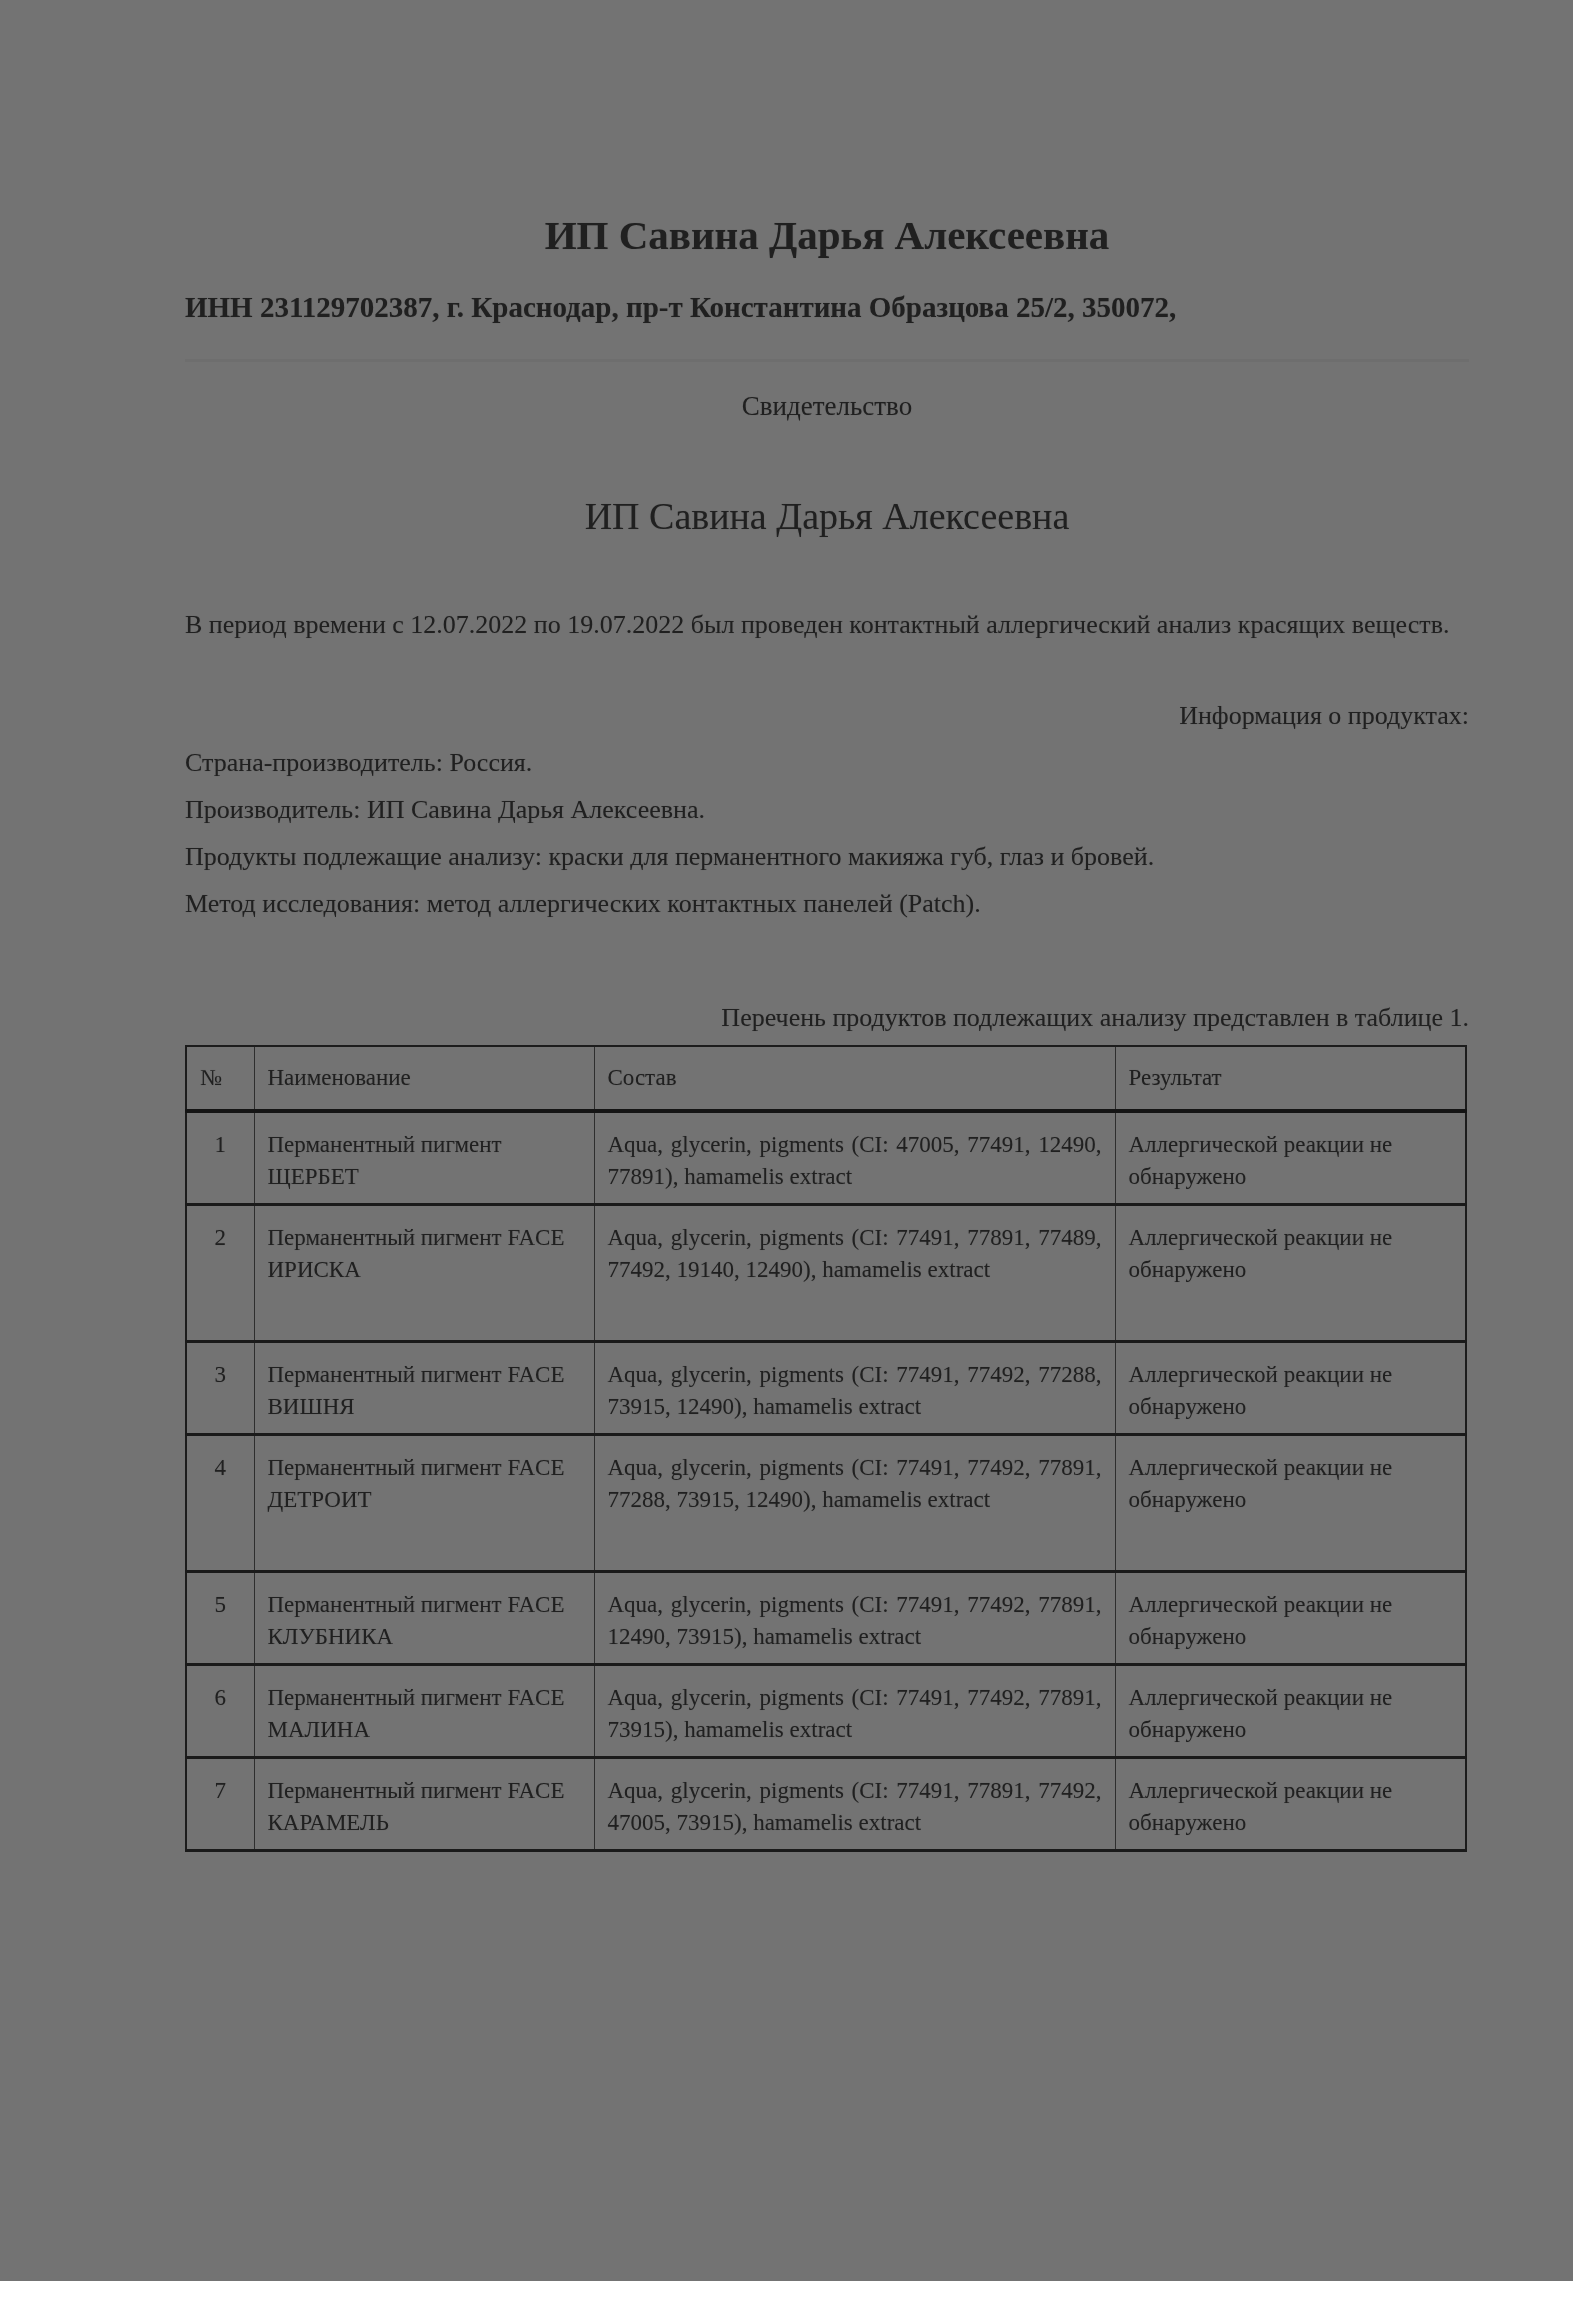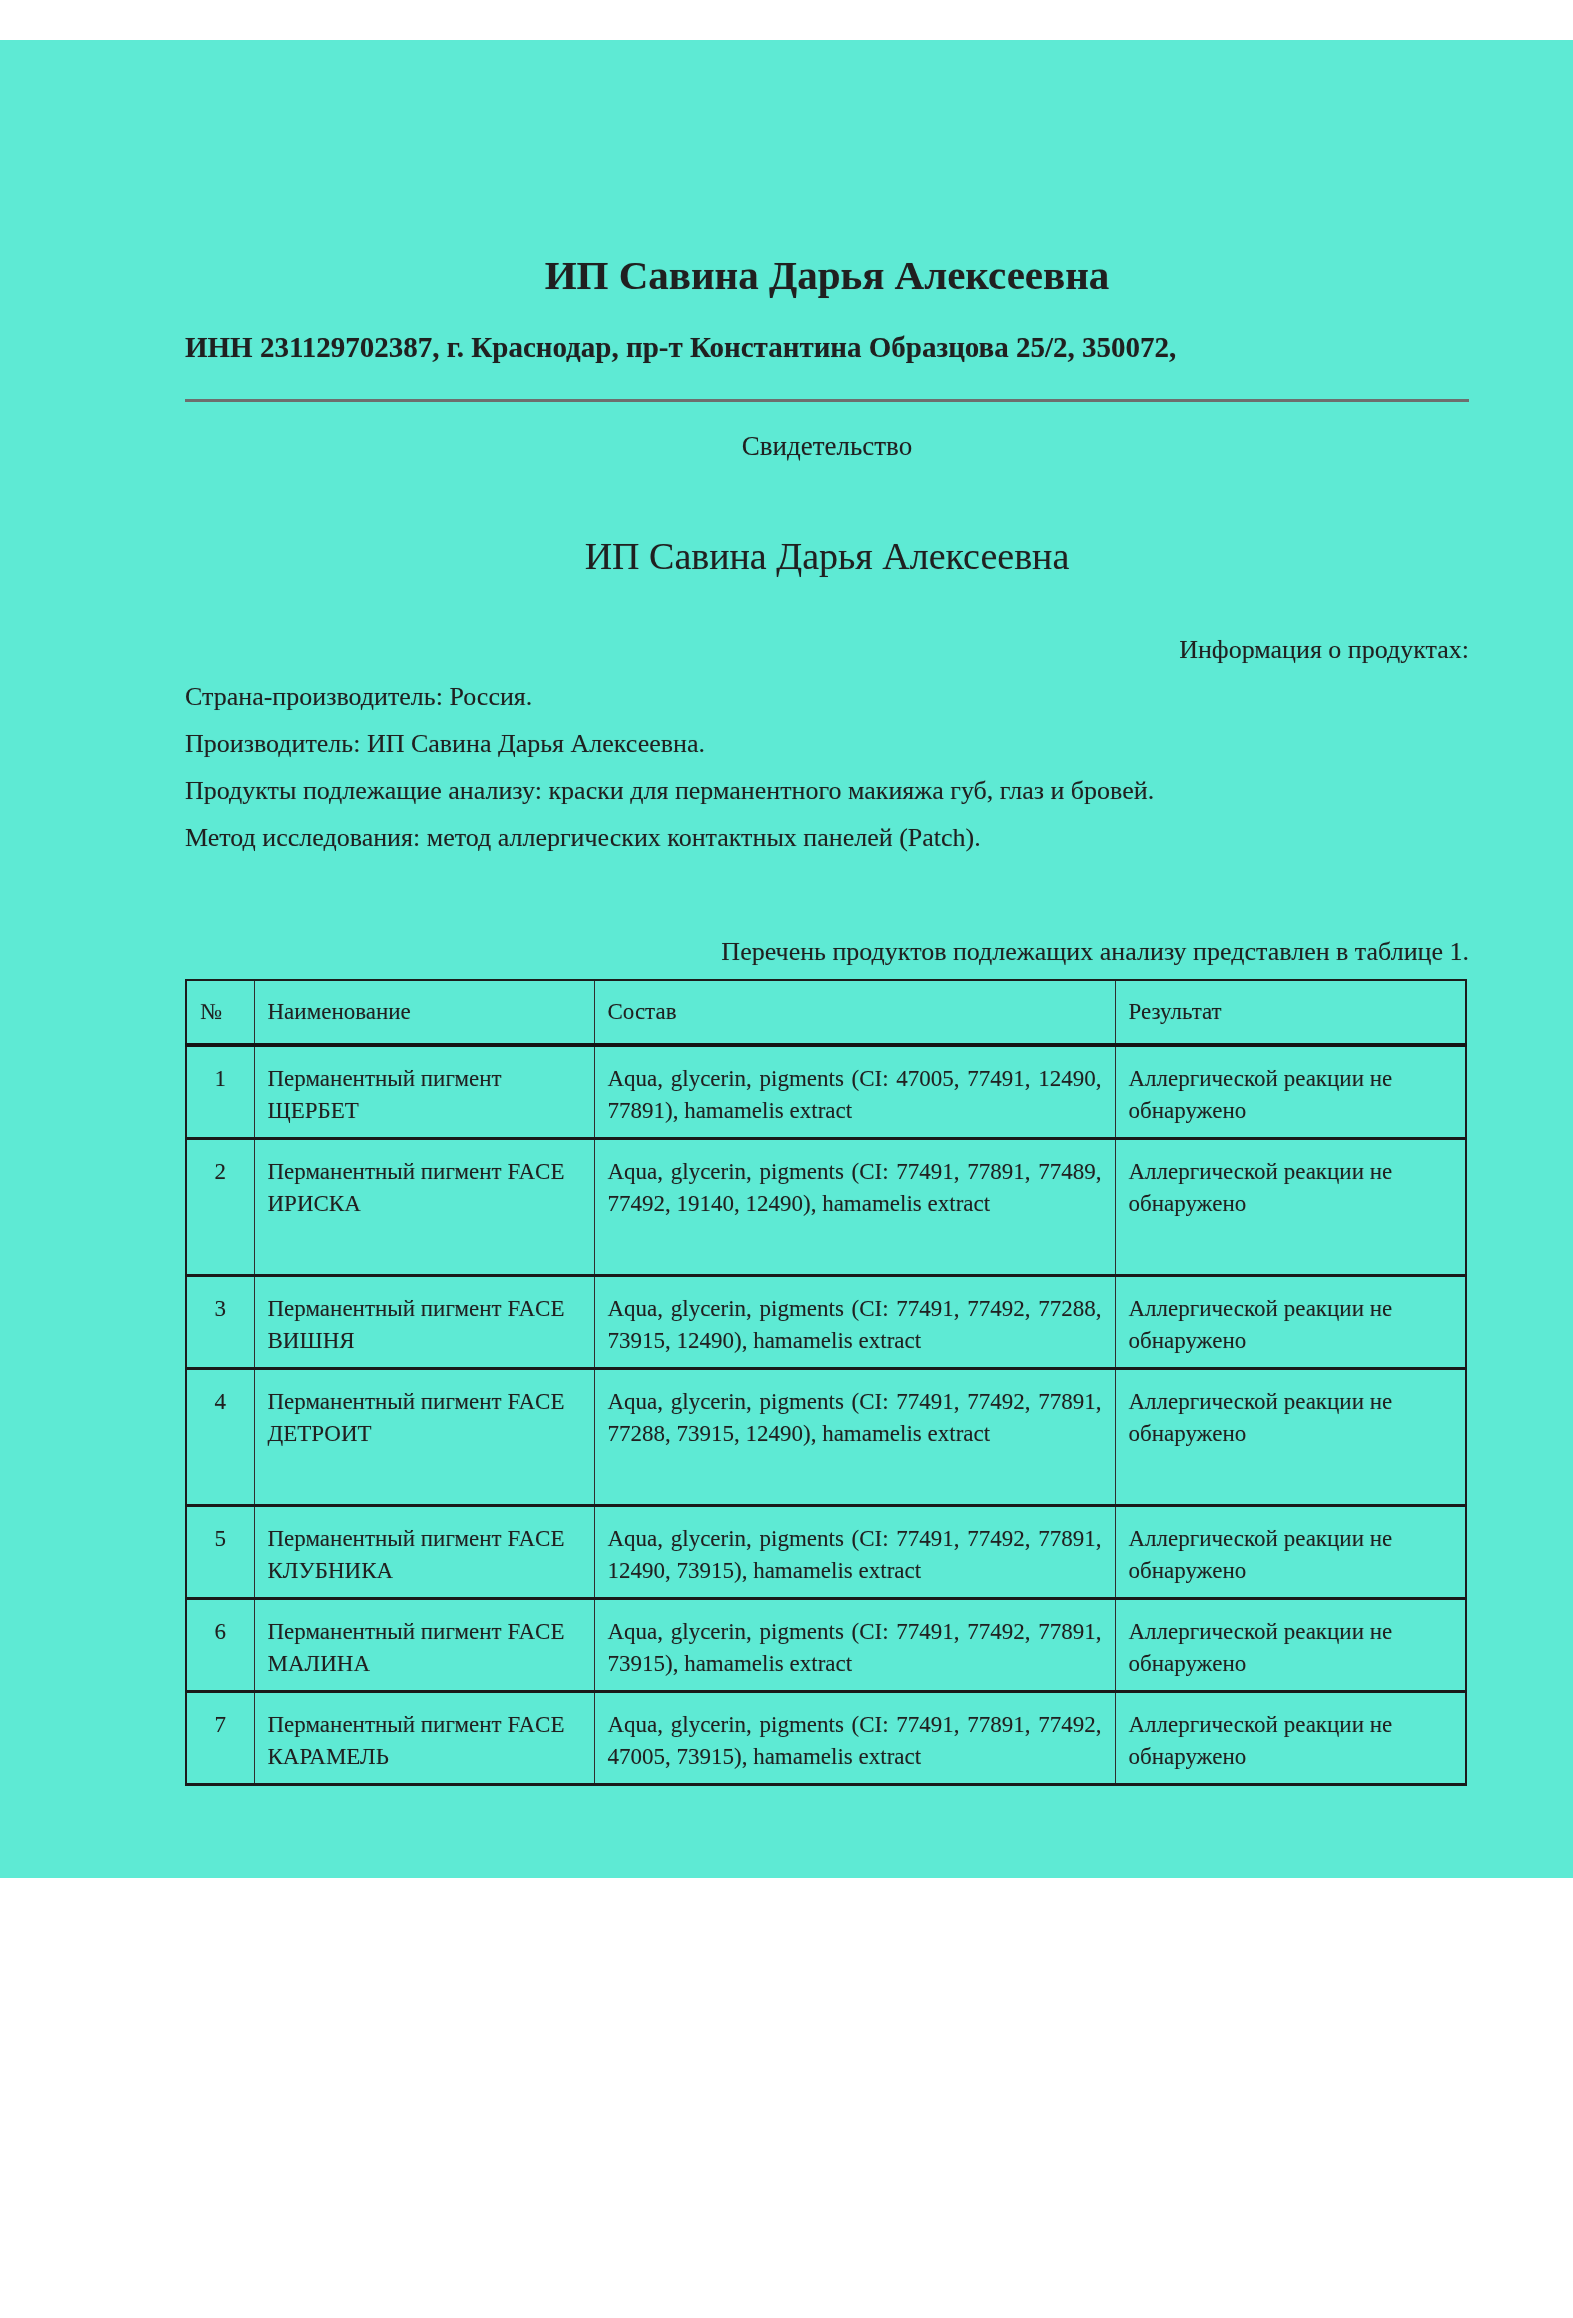--- a/index.html
+++ b/index.html
@@ -1,27 +1,26 @@
 <!DOCTYPE html>
 <html lang="ru" style="font-size:8px"><head>
 <meta charset="utf-8">
 <style>
   html, body { margin: 0; padding: 0; background: #ffffff; }
 
   .page {
     position: relative;
     width: 1573px;
-    height: 1838px;
-    background: #5eead4;
+    height: 2281px;
+    background: #737373;
     overflow: hidden;
     font-family: "Liberation Serif", "DejaVu Serif", serif;
     color: #202020;
     text-shadow: 0 0 1px rgba(40,40,40,0.22); 
     box-sizing: border-box;
-    margin-top: 40px;
   }
 
   .content {
     padding: 211px 104px 0 185px; 
     box-sizing: border-box;
   }
 
   .company-name {
     font-size: 41px;
     font-weight: bold;
@@ -124,20 +123,21 @@
     <div class="contacts">
       <div>ИНН 231129702387, г. Краснодар, пр-т Константина Образцова 25/2, 350072,</div>
     </div>
 
     <div class="rule"></div>
 
     <div class="cert-label">Свидетельство</div>
 
     <h1 class="doc-title">ИП Савина Дарья Алексеевна</h1>
 
+    <p class="para intro-para">В период времени с 12.07.2022 по 19.07.2022 был проведен контактный аллергический анализ красящих веществ.</p>
 
     <p class="para info-heading">Информация о продуктах:</p>
     <p class="para">Страна-производитель: Россия.</p>
     <p class="para">Производитель: ИП Савина Дарья Алексеевна.</p>
     <p class="para">Продукты подлежащие анализу: краски для перманентного макияжа губ, глаз и бровей.</p>
 
     <p class="para">Метод исследования: метод аллергических контактных панелей (Patch).</p>
 
     <p class="para table-intro">Перечень продуктов подлежащих анализу представлен в таблице 1.</p>
 

